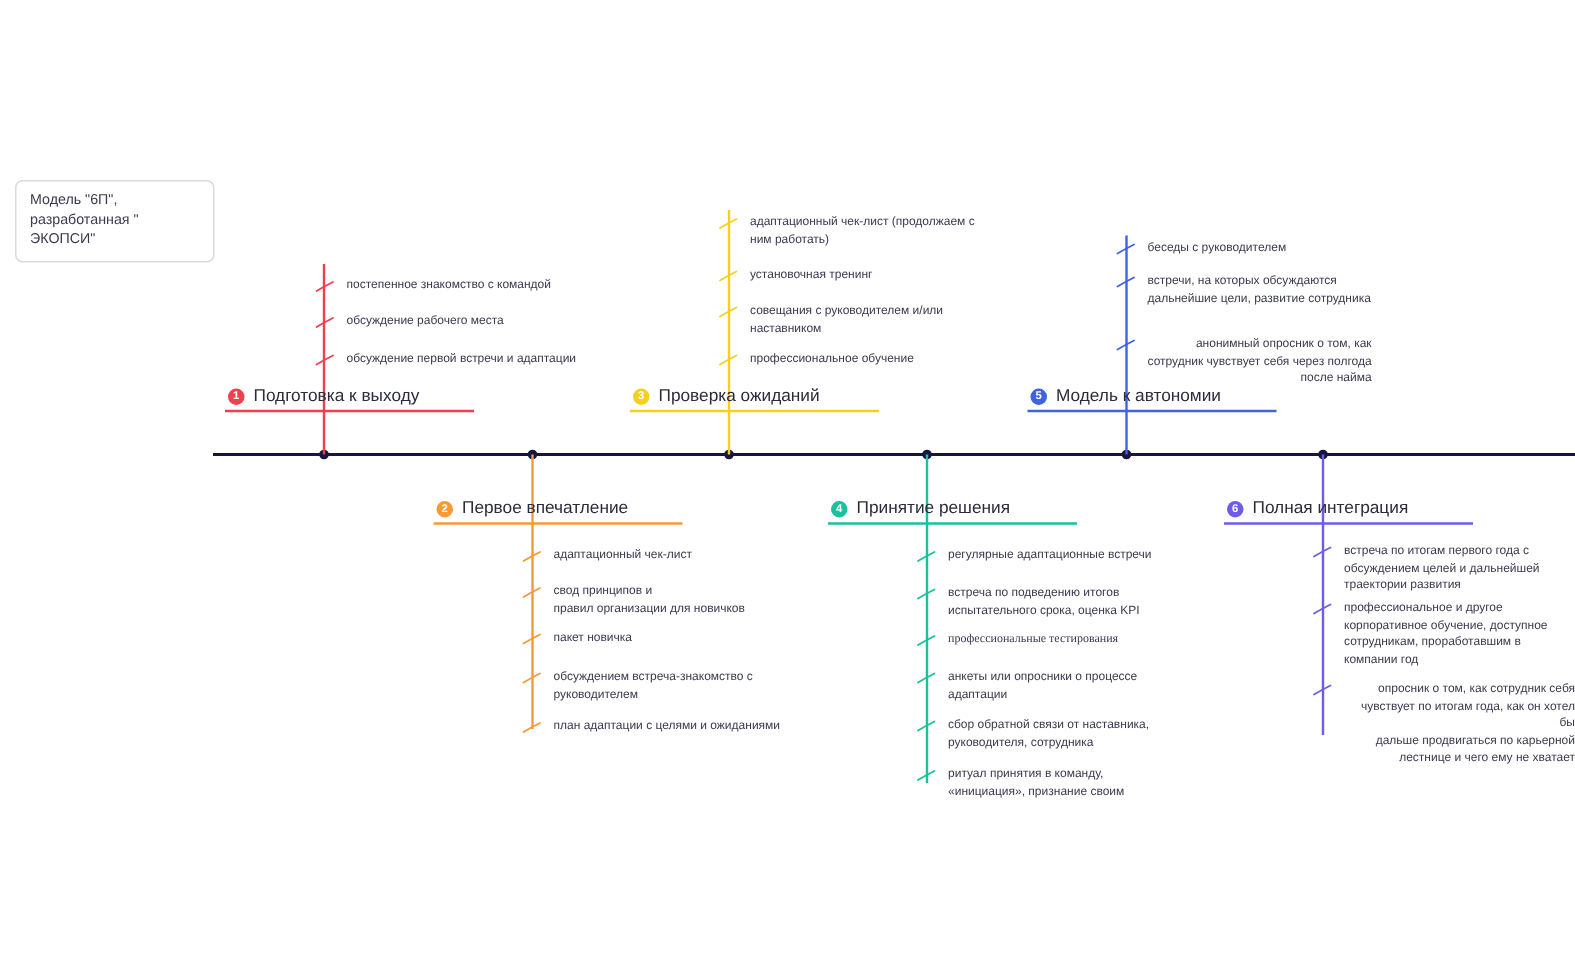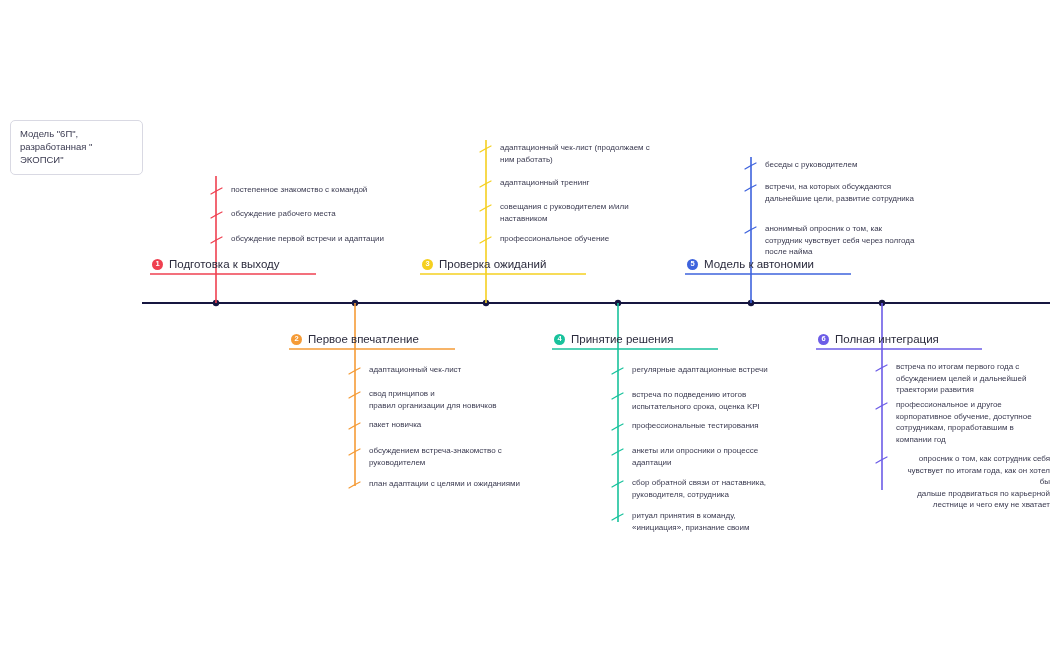--- a/index.html
+++ b/index.html
@@ -189,38 +189,38 @@
       <div class="leaf" style="left: 231px; top: 233px;">обсуждение первой встречи и адаптации</div>
       <div class="leaf" style="left: 369px; top: 364px;">адаптационный чек-лист</div>
       <div class="leaf" style="left: 369px; top: 388px;">свод принципов и
 правил организации для новичков</div>
       <div class="leaf" style="left: 369px; top: 419px;">пакет новичка</div>
       <div class="leaf" style="left: 369px; top: 445px;">обсуждением встреча-знакомство с
 руководителем</div>
       <div class="leaf" style="left: 369px; top: 478px;">план адаптации с целями и ожиданиями</div>
       <div class="leaf" style="left: 500px; top: 142px;">адаптационный чек-лист (продолжаем с
 ним работать)</div>
-      <div class="leaf" style="left: 500px; top: 177px;">адаптационный тренинг</div>
+      <div class="leaf" style="left: 500px; top: 177px;">установочная тренинг</div>
       <div class="leaf" style="left: 500px; top: 201px;">совещания с руководителем и/или
 наставником</div>
       <div class="leaf" style="left: 500px; top: 233px;">профессиональное обучение</div>
       <div class="leaf" style="left: 632px; top: 364px;">регулярные адаптационные встречи</div>
       <div class="leaf" style="left: 632px; top: 389px;">встреча по подведению итогов
 испытательного срока, оценка KPI</div>
-      <div class="leaf" style="left: 632px; top: 420px;">профессиональные тестирования</div>
+      <div class="leaf" style="left: 632px; top: 420px; font-family: Liberation Serif, serif;">профессиональные тестирования</div>
       <div class="leaf" style="left: 632px; top: 445px;">анкеты или опросники о процессе
 адаптации</div>
       <div class="leaf" style="left: 632px; top: 477px;">сбор обратной связи от наставника,
 руководителя, сотрудника</div>
       <div class="leaf" style="left: 632px; top: 510px;">ритуал принятия в команду,
 «инициация», признание своим</div>
       <div class="leaf" style="left: 765px; top: 159px;">беседы с руководителем</div>
       <div class="leaf" style="left: 765px; top: 181px;">встречи, на которых обсуждаются
 дальнейшие цели, развитие сотрудника</div>
-      <div class="leaf" style="left: 765px; top: 223px;">анонимный опросник о том, как
+      <div class="leaf" style="left: 765px; top: 223px; text-align: right;">анонимный опросник о том, как
 сотрудник чувствует себя через полгода
 после найма</div>
       <div class="leaf" style="left: 896px; top: 361px;">встреча по итогам первого года с
 обсуждением целей и дальнейшей
 траектории развития</div>
       <div class="leaf" style="left: 896px; top: 399px;">профессиональное и другое
 корпоративное обучение, доступное
 сотрудникам, проработавшим в
 компании год</div>
       <div class="leaf" style="left: 896px; top: 453px; text-align: right;">опросник о том, как сотрудник себя

